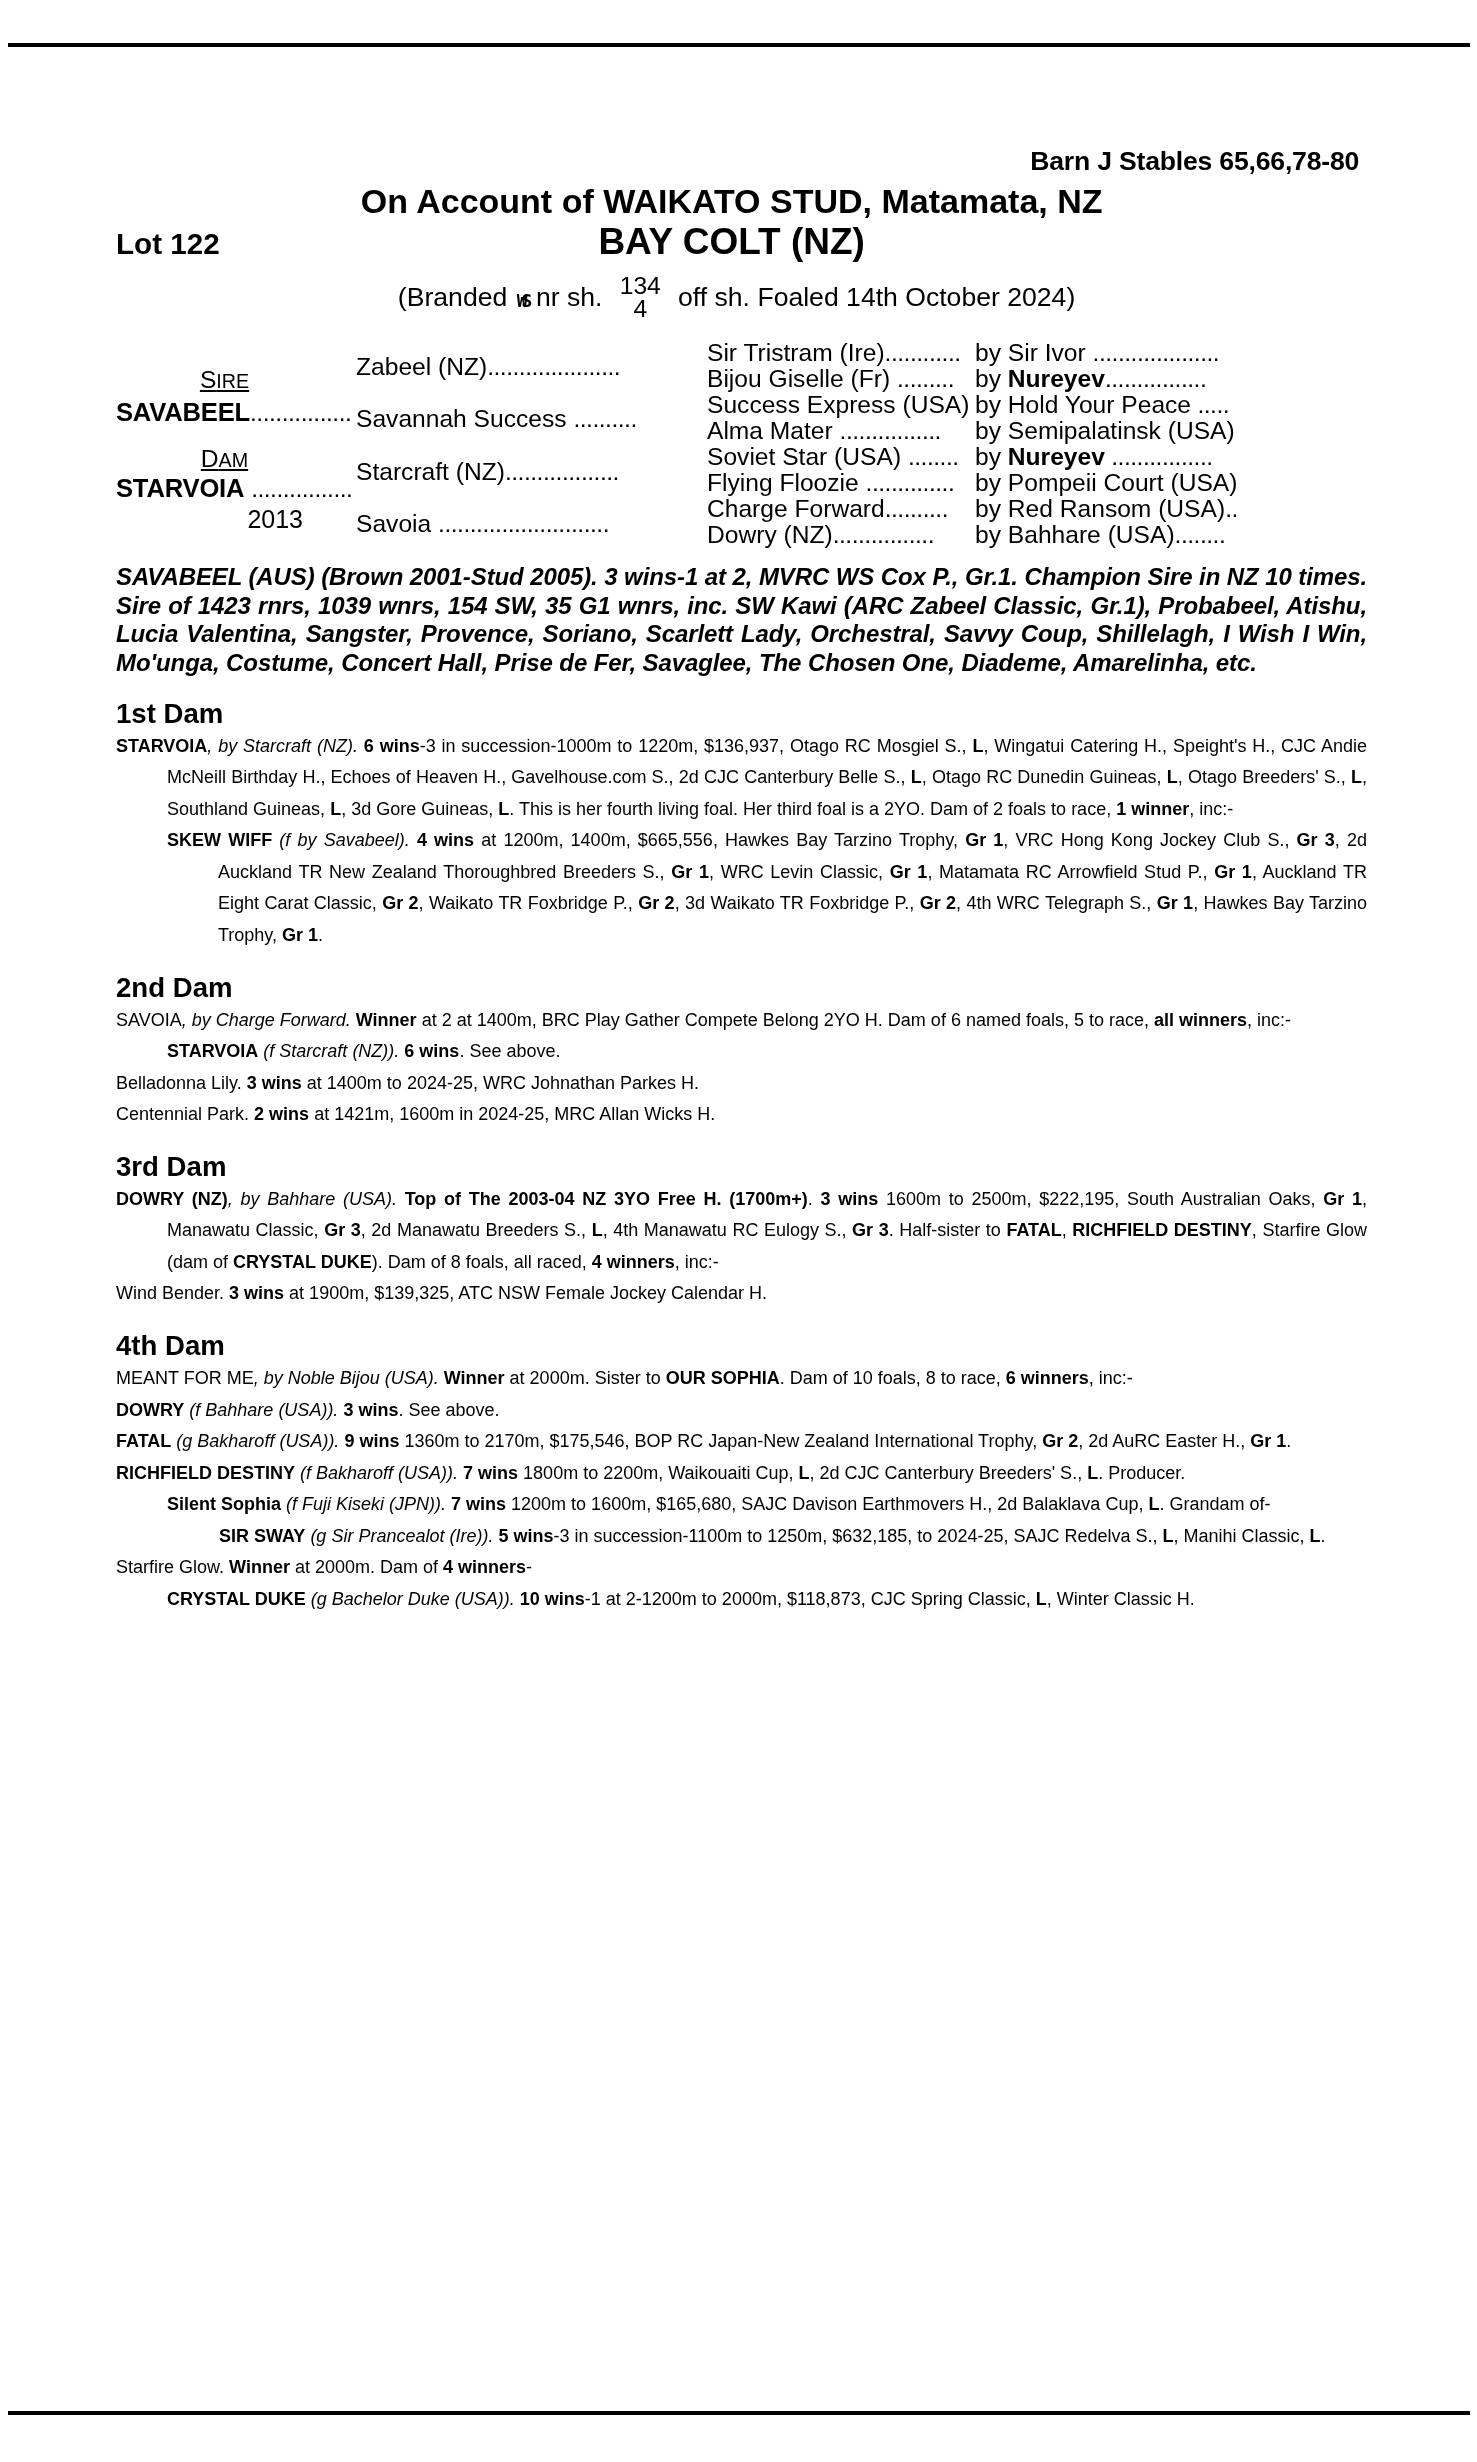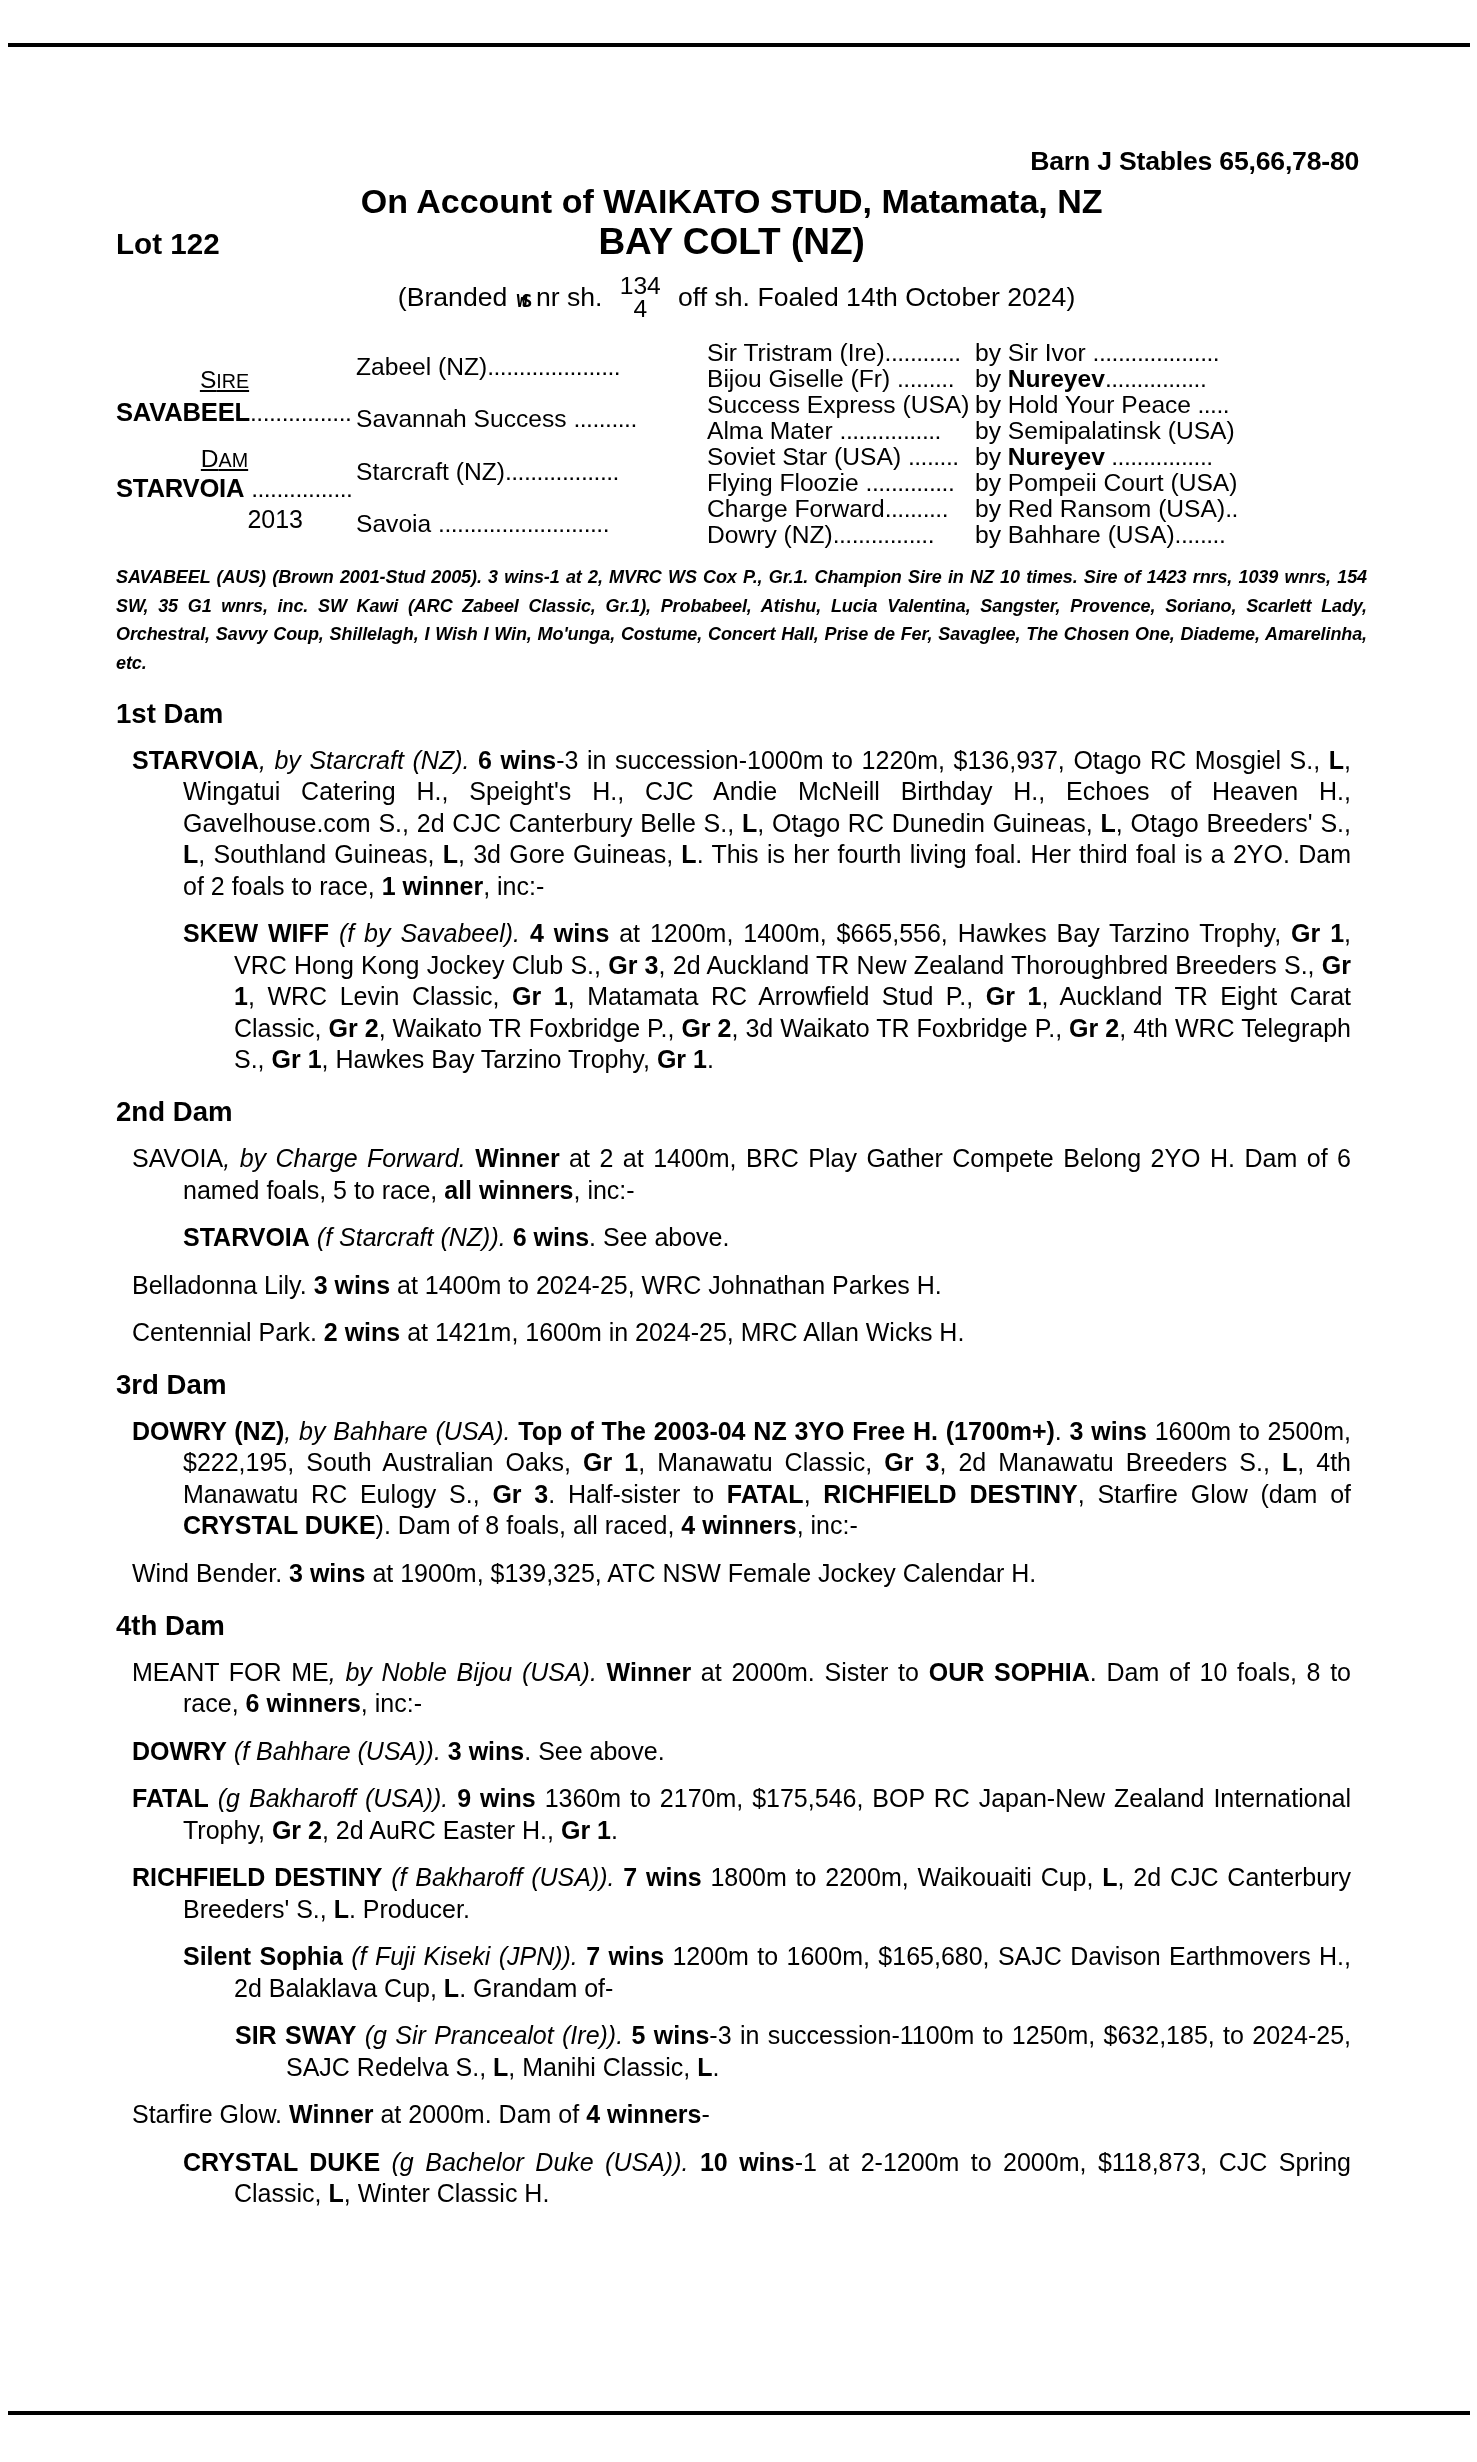--- a/index.html
+++ b/index.html
@@ -167,36 +167,36 @@
     position: absolute;
     left: -17.7px;
     font-size: 24.6px;
   }
   .colC .r { position: relative; }
 
   
   .sireblurb {
     font-style: italic;
     font-weight: bold;
-    font-size: 18px;
+    font-size: 24px;
     line-height: 28.6px;
     text-align: justify;
     margin-top: 13.8px;
     letter-spacing: -0.1px;
   }
   .damhead {
     font-weight: bold;
     font-size: 27.6px;
     line-height: 29.6px;
     margin-top: 21.7px;
     margin-bottom: 2px;
   }
   p.e {
-    margin: 16px;
-    font-size: 25px;
+    margin: 0;
+    font-size: 18px;
     line-height: 31.5px;
     text-align: justify;
     text-justify: inter-word;
     padding-left: 0;
     text-indent: 0;
   }
   p.e.hang {
     padding-left: 51px;
     text-indent: -51px;
   }

